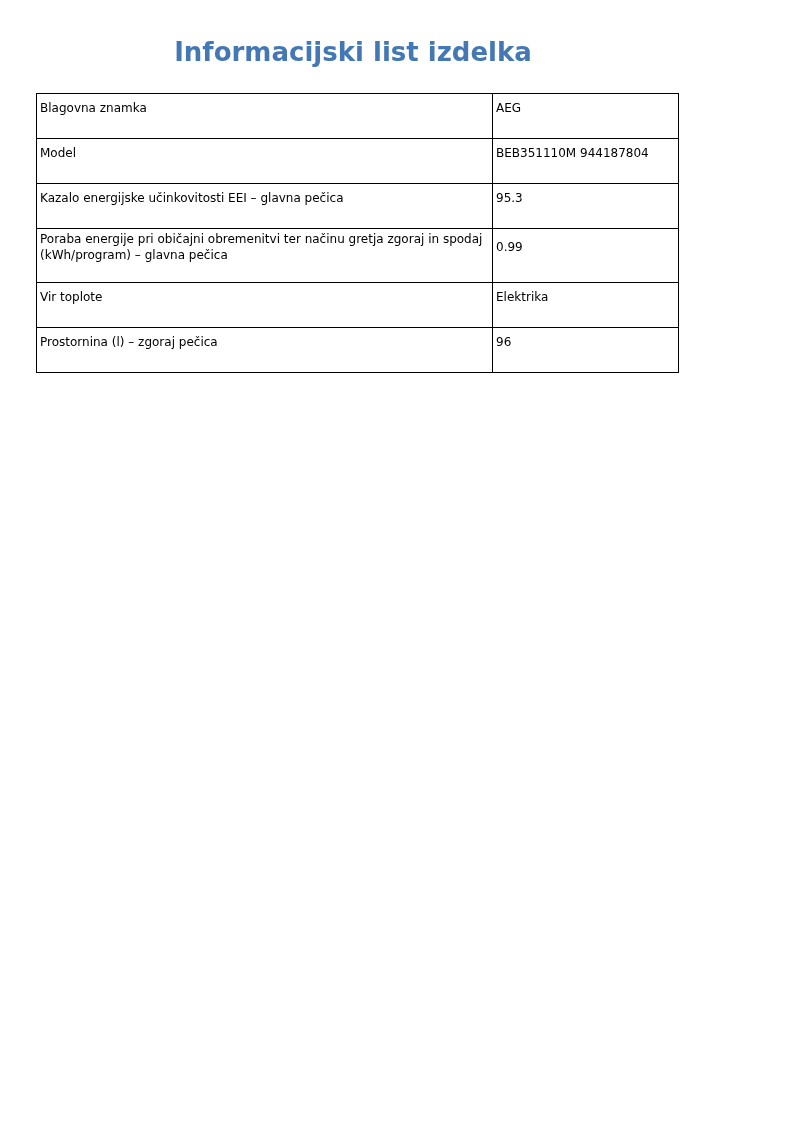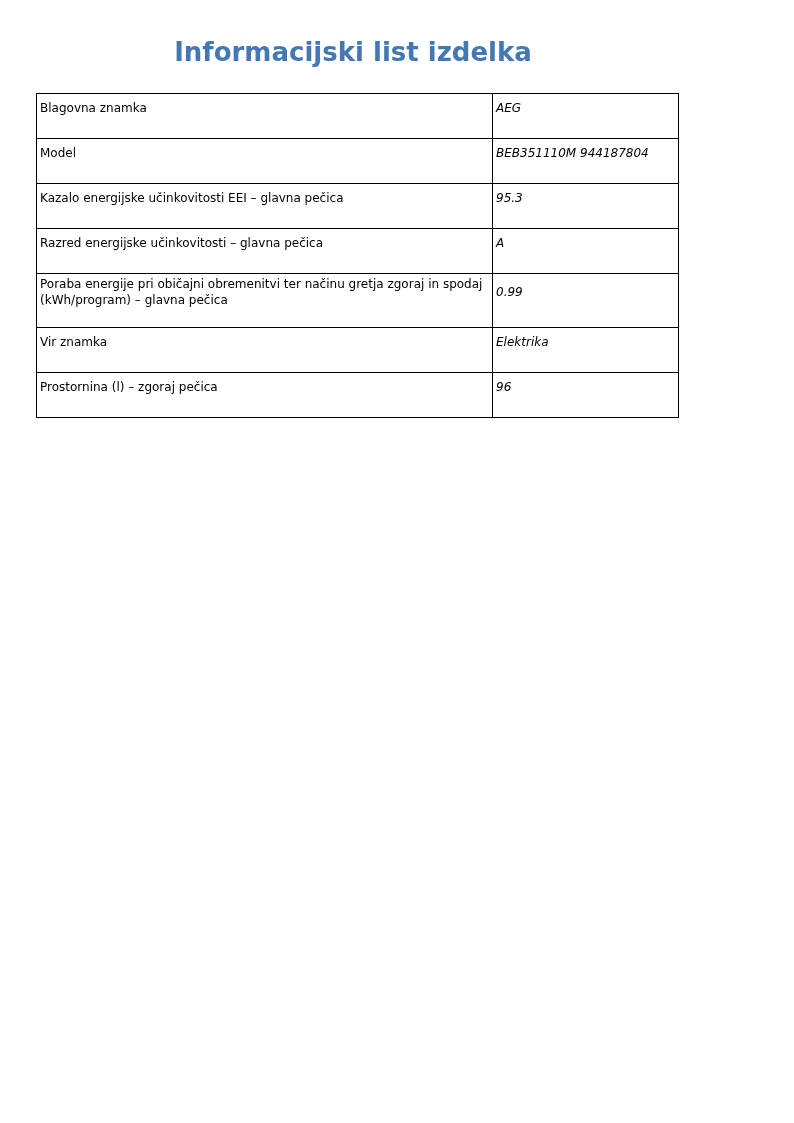--- a/index.html
+++ b/index.html
@@ -37,21 +37,21 @@
   table.product-table td {
     border: 1px solid #000000;
     font-size: 12px;
     line-height: 16px;
     height: 23px;            
     padding: 2px 4px 19px 3px;
     vertical-align: middle;
     word-wrap: break-word;
   }
   td.label-cell { width: 448px; }
-  td.value-cell { width: 178px; font-style: italic; }
+  td.value-cell { width: 178px; }
 </style>
 </head>
 <body>
 
 <div class="page">
   <div class="content">
     <h1 class="doc-title" style="color: rgb(68, 120, 181);">Informacijski list izdelka</h1>
 
     <table class="product-table">
       <tbody>
@@ -61,29 +61,25 @@
           </tr>
           <tr>
             <td class="label-cell">Model</td>
             <td class="value-cell">BEB351110M 944187804</td>
           </tr>
           <tr>
             <td class="label-cell">Kazalo energijske učinkovitosti EEI – glavna pečica</td>
             <td class="value-cell">95.3</td>
           </tr>
           <tr>
-            <td class="label-cell">Razred energijske učinkovitosti – glavna pečica</td>
-            <td class="value-cell">A</td>
-          </tr>
-          <tr>
             <td class="label-cell">Poraba energije pri običajni obremenitvi ter načinu gretja zgoraj in spodaj (kWh/program) – glavna pečica</td>
             <td class="value-cell">0.99</td>
           </tr>
           <tr>
-            <td class="label-cell">Vir znamka</td>
+            <td class="label-cell">Vir toplote</td>
             <td class="value-cell">Elektrika</td>
           </tr>
           <tr>
             <td class="label-cell">Prostornina (l) – zgoraj pečica</td>
             <td class="value-cell">96</td>
           </tr>
         </tbody>
     </table>
   </div>
 </div>

